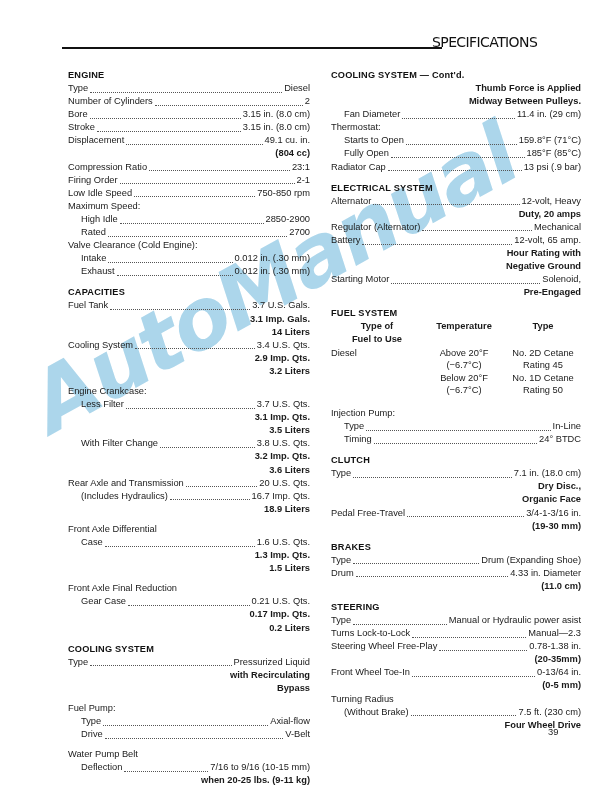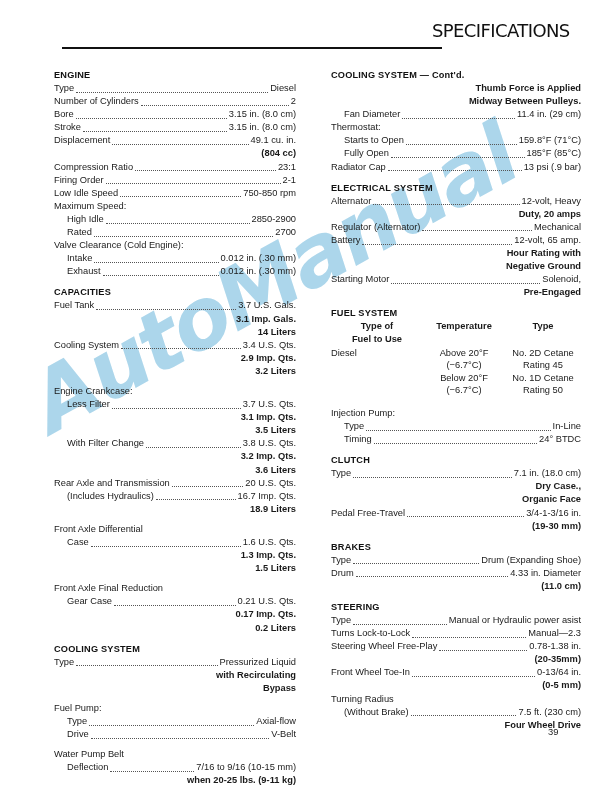--- a/index.html
+++ b/index.html
@@ -55,41 +55,41 @@
     position: absolute;
     left: 62px;
     top: 47px;
     width: 380px;
     height: 2px;
     background: #111111;
   }
   #header .title {
     position: absolute;
     left: 432px;
-    top: 20px;
+    top: 34px;
     font-family: "DejaVu Sans", sans-serif;
-    font-size: 18px;
+    font-size: 14px;
     font-weight: normal;
     letter-spacing: -0.6px;
     color: #111111;
     white-space: nowrap;
   }
 
   
   #content {
     position: absolute;
     left: 0; top: 70px;
     width: 612px;
     z-index: 2;
   }
   .col {
     position: absolute;
     top: 0;
   }
-  #col-left  { left: 54px;  width: 242px; }
+  #col-left  { left: 68px;  width: 242px; }
   #col-right { left: 331px; width: 250px; }
 
   
   .section { margin-bottom: 0; }
   .sec-head {
     font-size: 9.2px;
     font-weight: bold;
     letter-spacing: 0.2px;
     color: #111111;
     margin: 9px 0 2px 0;
@@ -476,21 +476,21 @@
         </div>
       </div>
       <div class="section">
         <div class="sec-head">CLUTCH</div>
         <div class="row">
           <span class="lbl">Type</span>
           <span class="dots"></span>
           <span class="val">7.1 in. (18.0 cm)</span>
         </div>
         <div class="row cont">
-          <span class="val">Dry Case.,</span>
+          <span class="val">Dry Disc.,</span>
         </div>
         <div class="row cont">
           <span class="val">Organic Face</span>
         </div>
         <div class="row">
           <span class="lbl">Pedal Free-Travel</span>
           <span class="dots"></span>
           <span class="val">3/4-1-3/16 in.</span>
         </div>
         <div class="row cont">

